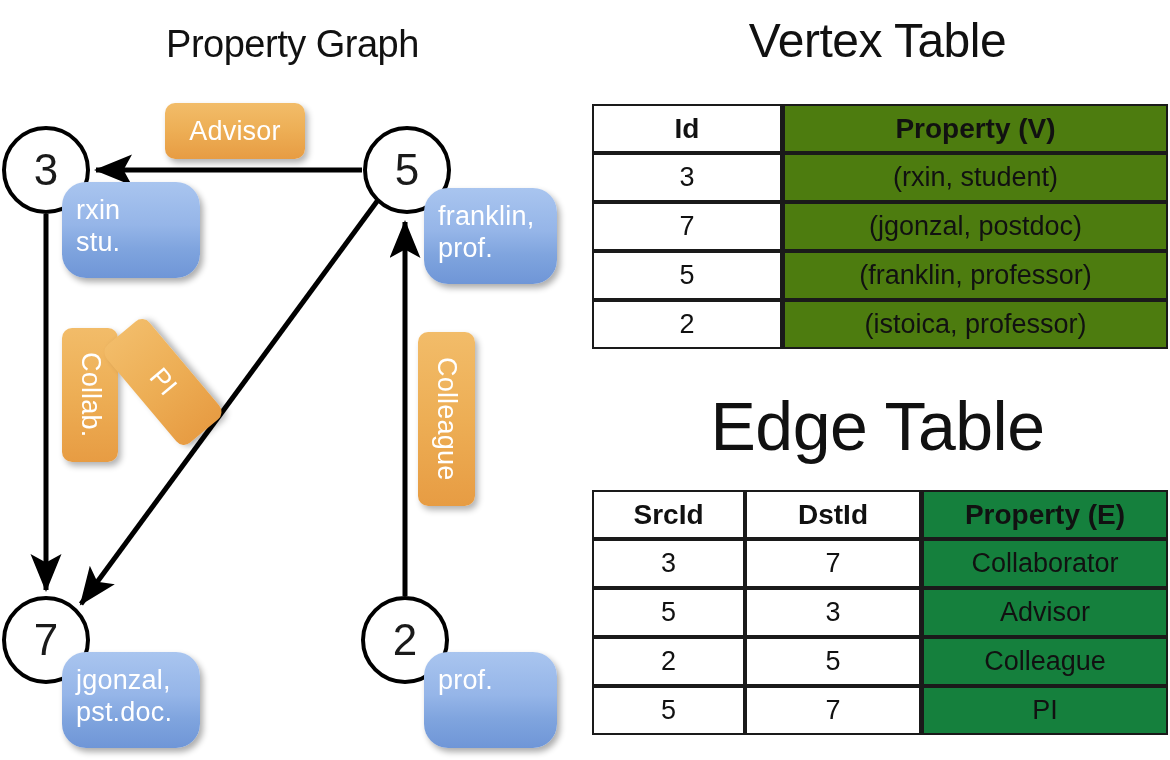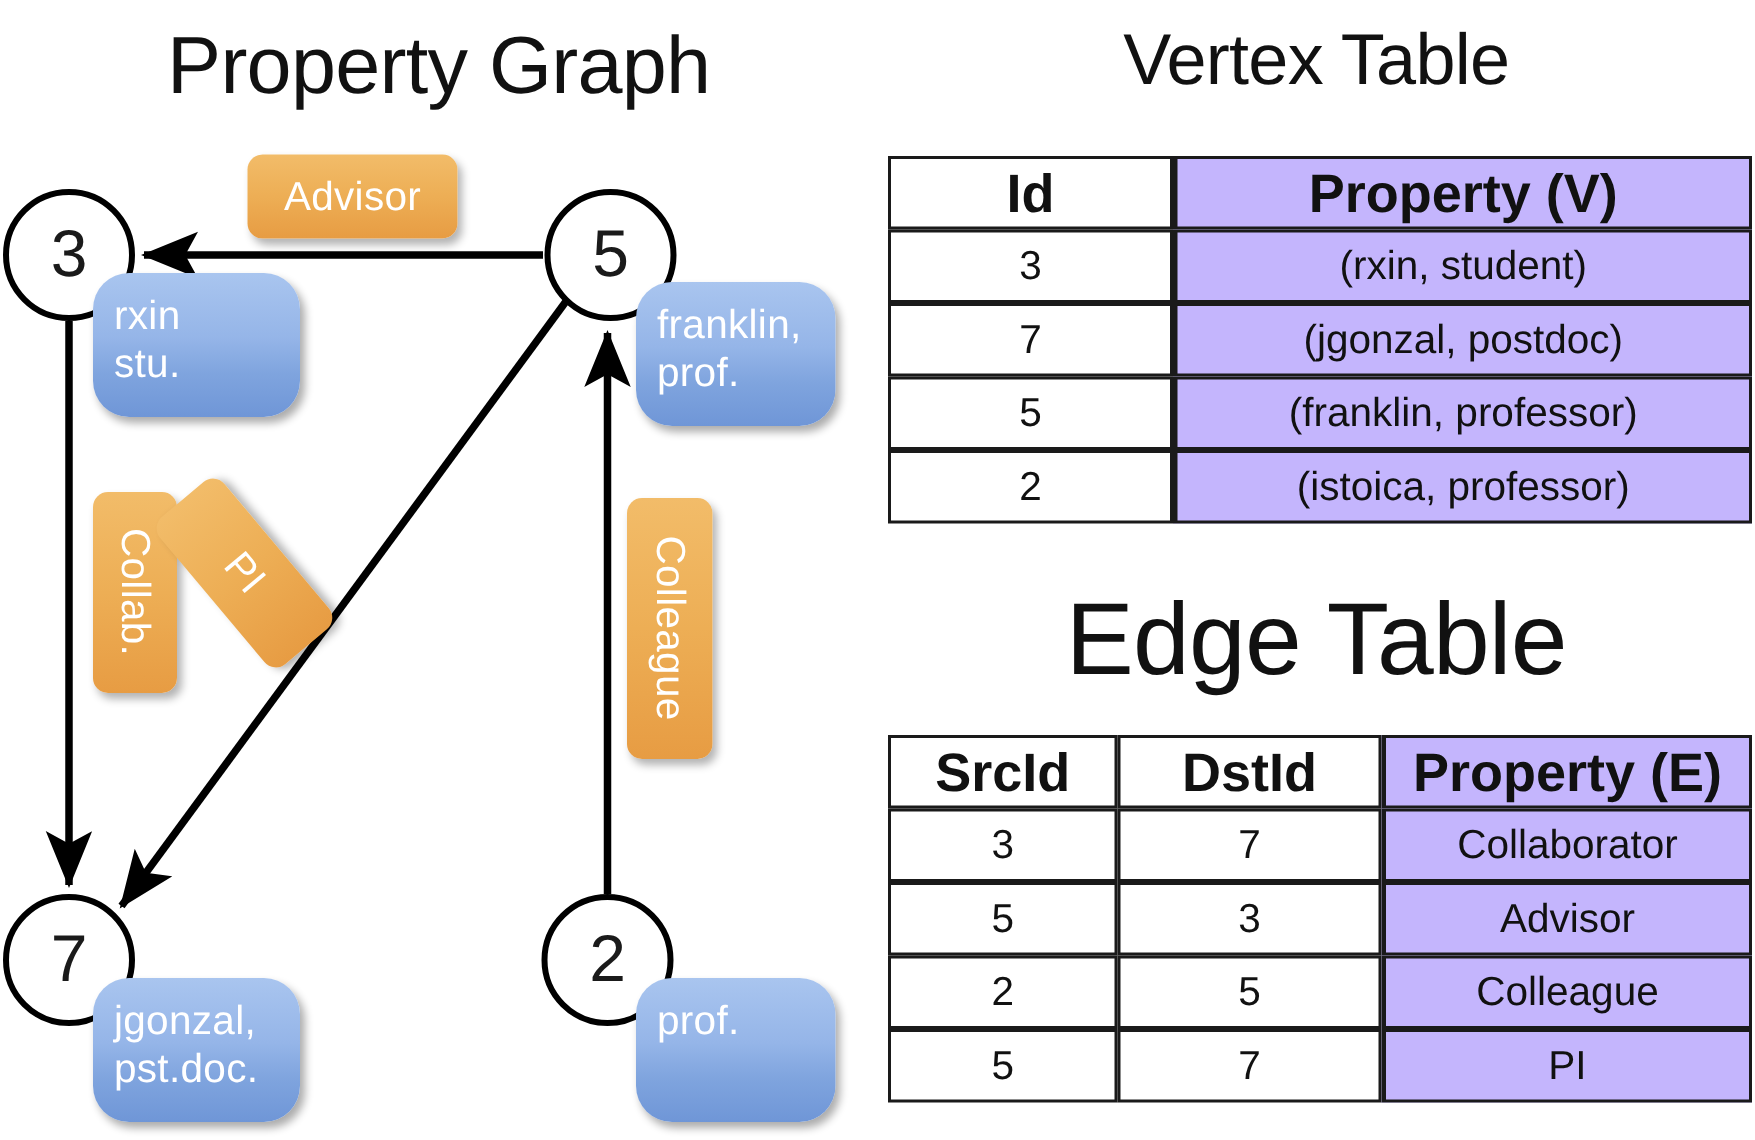--- a/index.html
+++ b/index.html
@@ -21,21 +21,21 @@
     position: absolute;
     font-family: "Liberation Sans", sans-serif;
     font-weight: 300;
     color: #111;
     white-space: nowrap;
     letter-spacing: -0.5px;
   }
   #title-property-graph {
     left: 0; top: 12px; width: 585px;
     text-align: center;
-    font-size: 54px;
+    font-size: 38px;
     line-height: 64px;
   }
   #title-vertex-table {
     left: 585px; top: 10px; width: 585px;
     text-align: center;
     font-size: 48px;
     line-height: 62px;
   }
   #title-edge-table {
     left: 585px; top: 395px; width: 585px;
@@ -154,37 +154,37 @@
     font-size: 27px;
     color: #111;
     padding: 0;
     height: 45px;
     line-height: 45px;
     white-space: nowrap;
     overflow: hidden;
   }
   .data-table th {
     font-weight: 700;
-    font-size: 36px;
+    font-size: 28px;
   }
 
   #vertex-table {
     left: 592px; top: 104px; width: 576px;
   }
   #vertex-table col.c-id   { width: 190px; }
   #vertex-table col.c-prop { width: 386px; }
-  #vertex-table .prop-cell { background: #c4b5fd; }
+  #vertex-table .prop-cell { background: #4d7c0f; }
 
   #edge-table {
     left: 592px; top: 490px; width: 576px;
   }
   #edge-table col.c-src  { width: 153px; }
   #edge-table col.c-dst  { width: 176px; }
   #edge-table col.c-prop { width: 247px; }
-  #edge-table .prop-cell { background: #c4b5fd; }
+  #edge-table .prop-cell { background: #15803d; }
 
   .data-table .sep-left { border-left-width: 3px; }
 </style>
 </head>
 <body>
 
 <div class="title" id="title-property-graph">Property Graph</div>
 
 <div class="title" id="title-vertex-table">Vertex Table</div>
 

